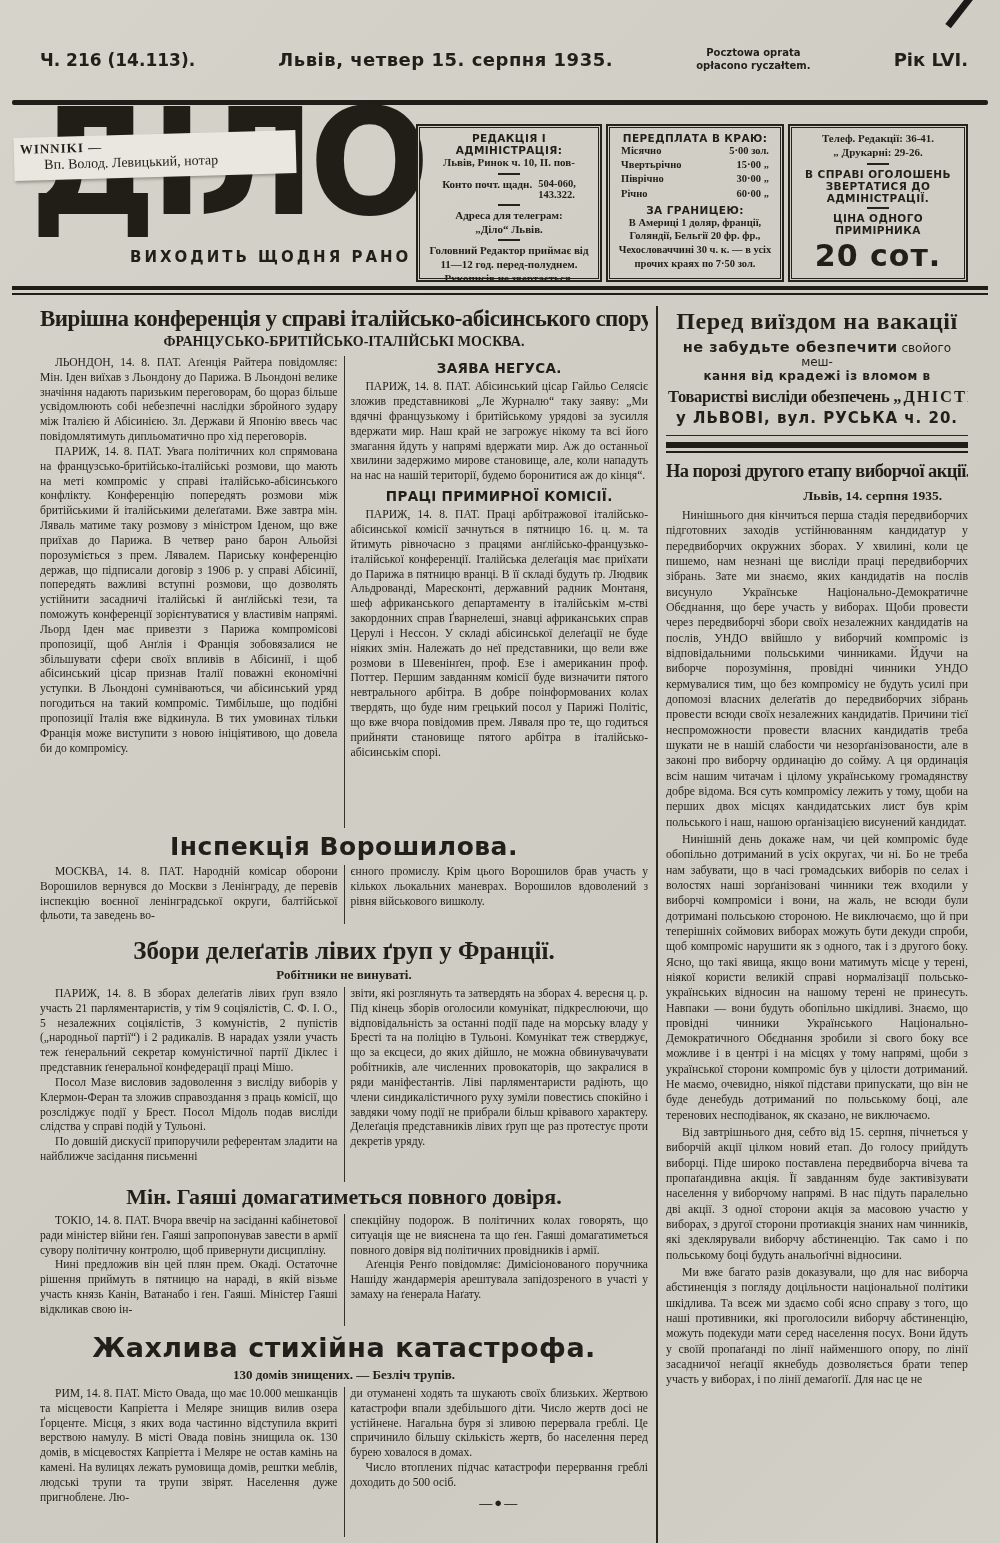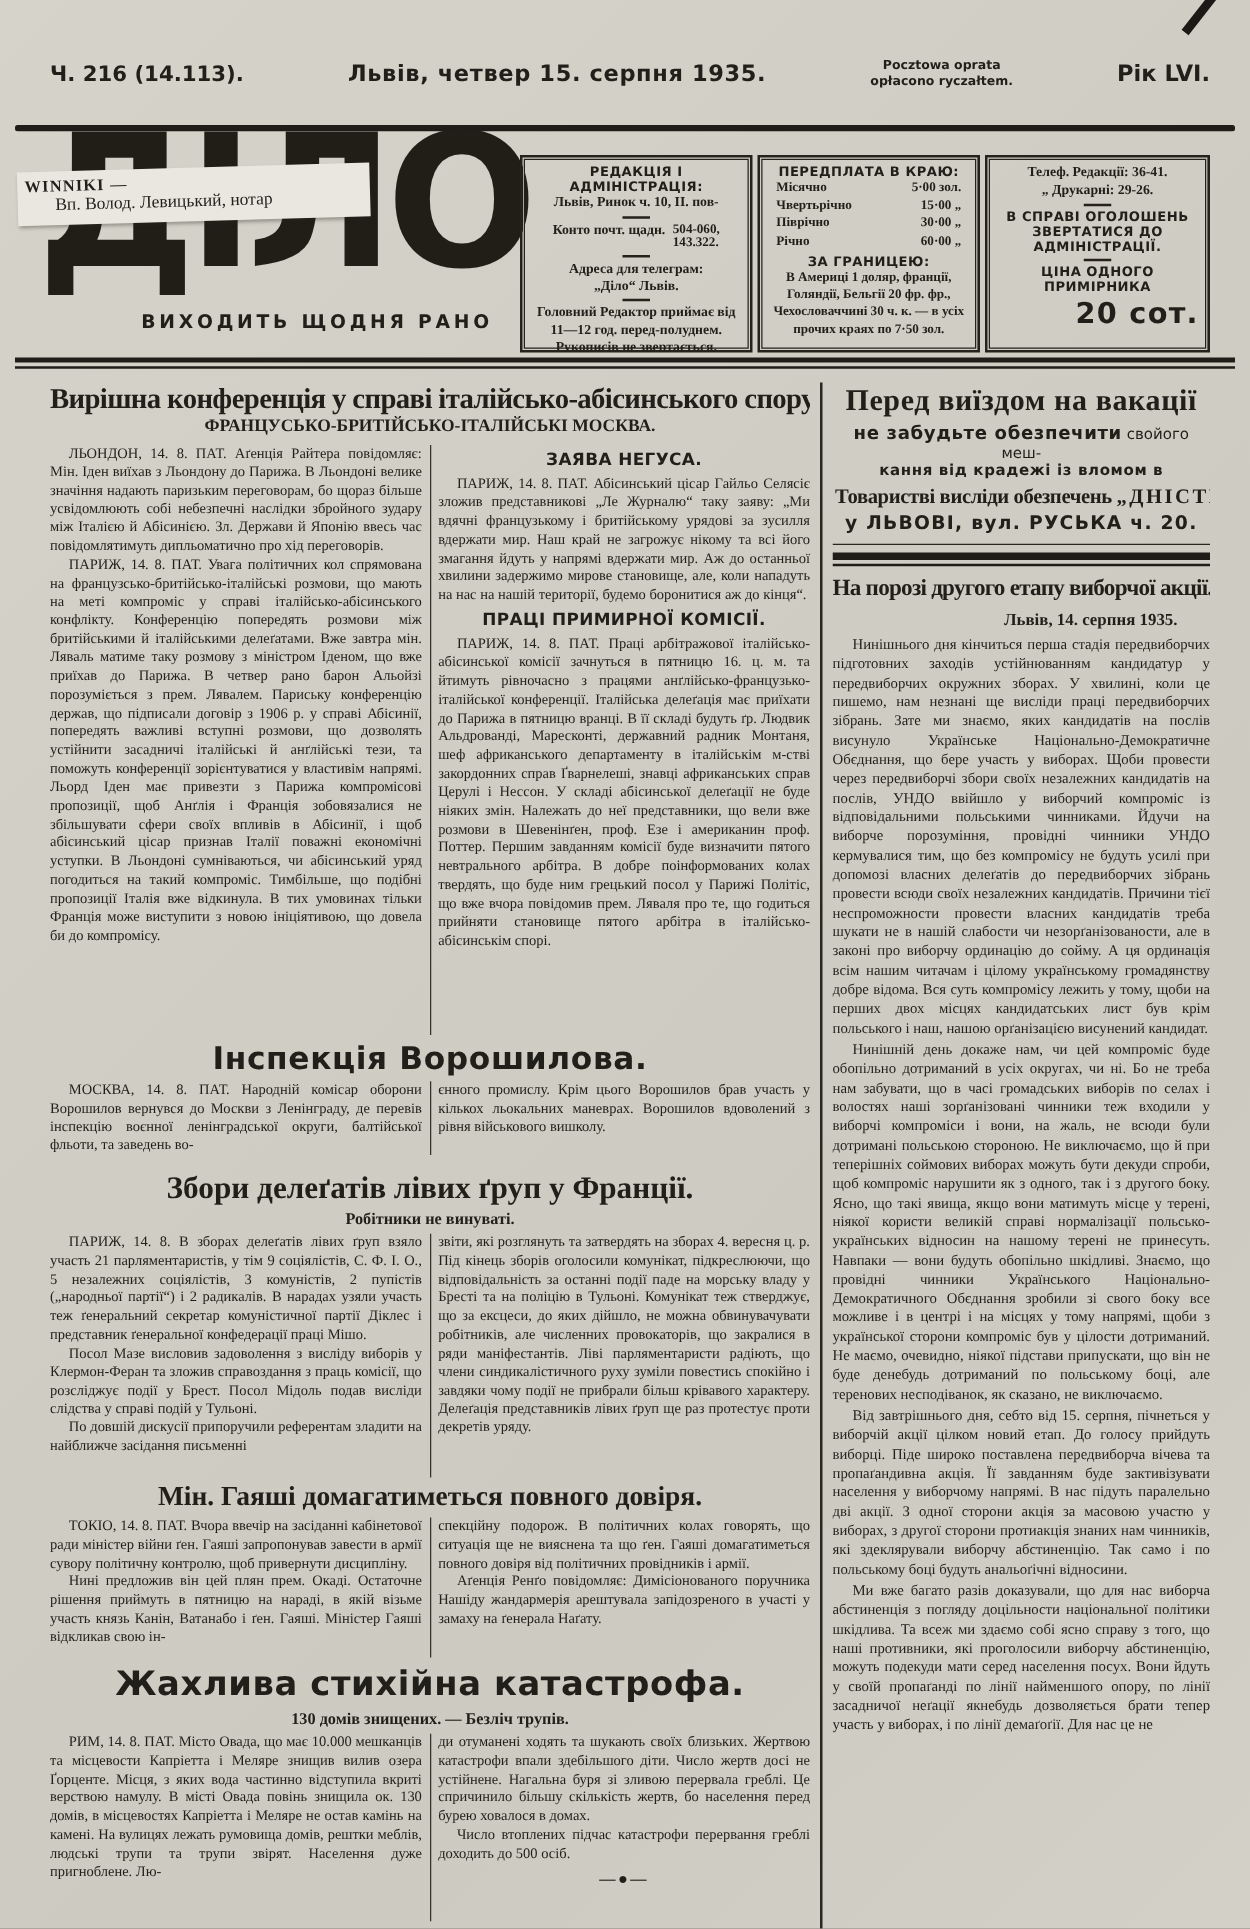--- a/index.html
+++ b/index.html
@@ -24,37 +24,37 @@
     position:absolute; left:30px; top:92px;
     font-family:"DejaVu Sans",sans-serif; font-weight:bold; font-size:142px; line-height:1;
     letter-spacing:-6px; color:#211e18; transform:scaleY(1.04);
   }
   .paste-label {
     position:absolute; left:14px; top:134px; width:268px; padding:4px 8px 7px 6px;
     background:#e9e7df; transform:rotate(-1.6deg); box-shadow:1px 2px 3px rgba(40,38,30,.35);
   }
   .paste-label .l1 { font-weight:bold; font-size:13px; letter-spacing:1px; }
   .paste-label .l2 { font-size:14px; padding-left:24px; }
-  .tagline { position:absolute; left:113px; top:248px; font-family:"DejaVu Sans",sans-serif; font-weight:bold; font-size:15px; letter-spacing:3px; }
+  .tagline { position:absolute; left:130px; top:248px; font-family:"DejaVu Sans",sans-serif; font-weight:bold; font-size:15px; letter-spacing:3px; }
 
   
   .boxes { position:absolute; left:416px; top:124px; right:32px; height:158px; display:flex; }
   .mbox { border:2px solid #25221c; box-shadow:inset 0 0 0 1px #d0cdc4, inset 0 0 0 2px #25221c; padding:6px 7px; box-sizing:border-box; overflow:hidden; }
   .mbox + .mbox { margin-left:4px; }
   .mbox-1 { width:186px; }
   .mbox-2 { width:178px; }
   .mbox-3 { flex:1; }
   .mbox .bt { font-family:"DejaVu Sans",sans-serif; font-weight:bold; font-size:10.5px; text-align:center; letter-spacing:.4px; }
   .mbox .ln { font-weight:bold; font-size:11px; text-align:center; line-height:1.25; }
   .mini-dash { width:22px; height:2px; background:#25221c; margin:3px auto; }
   .konto-row { display:flex; justify-content:center; gap:6px; font-weight:bold; font-size:11px; }
   .konto-nums { font-size:10.5px; line-height:1.1; text-align:left; }
   .sub-row { display:flex; justify-content:space-between; font-weight:bold; font-size:10.5px; padding:0 6px; line-height:1.35; }
   .abroad { font-weight:bold; font-size:10.5px; text-align:center; line-height:1.3; }
-  .price-big { font-family:"DejaVu Sans",sans-serif; font-weight:bold; font-size:23px; text-align:right; letter-spacing:1px; margin-top:2px; }
+  .price-big { font-family:"DejaVu Sans",sans-serif; font-weight:bold; font-size:30px; text-align:center; letter-spacing:1px; margin-top:2px; }
 
   .rule-double { position:absolute; left:12px; right:12px; top:286px; height:3px; border-top:4px solid #201d18; border-bottom:2px solid #201d18; }
 
   
   .content { position:absolute; top:302px; left:40px; right:32px; bottom:0; display:flex; }
   .left-zone { width:608px; }
   .v-div-main { width:2px; background:#2a2721; margin:4px 8px 0 8px; }
   .right-zone { flex:1; overflow:hidden; }
 
   section { display:block; overflow:hidden; }

